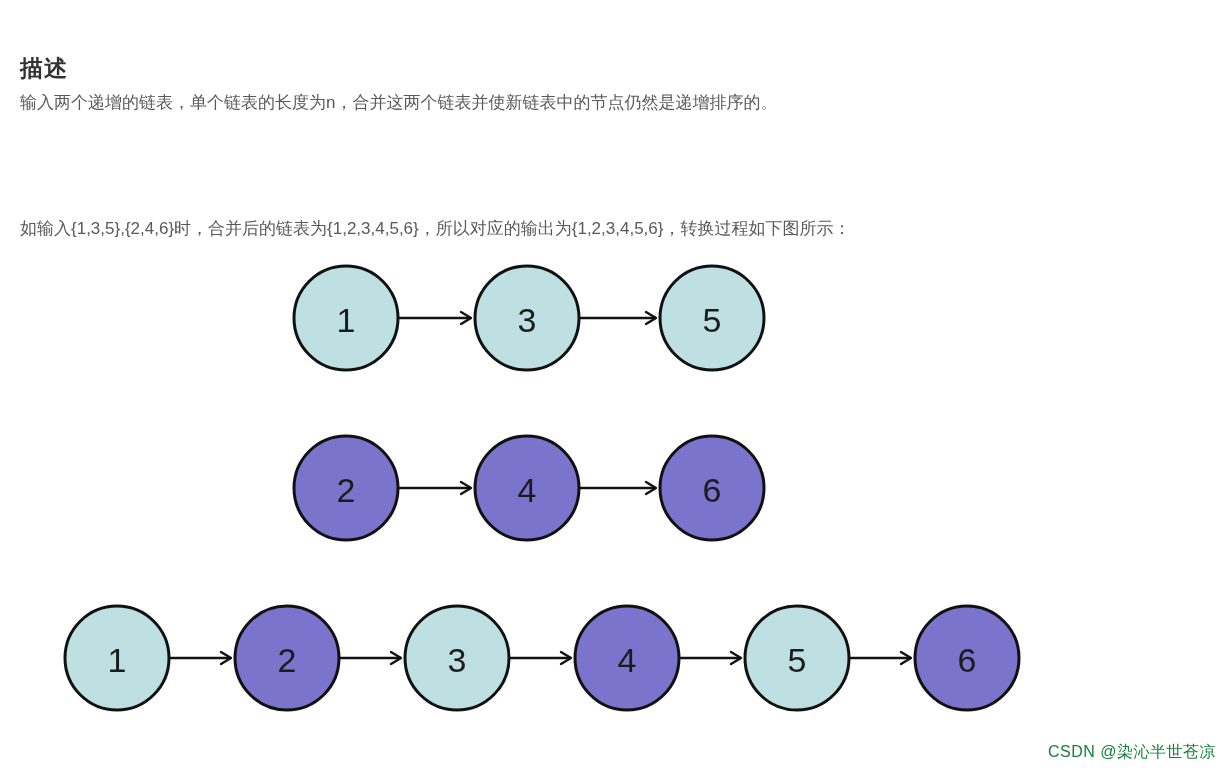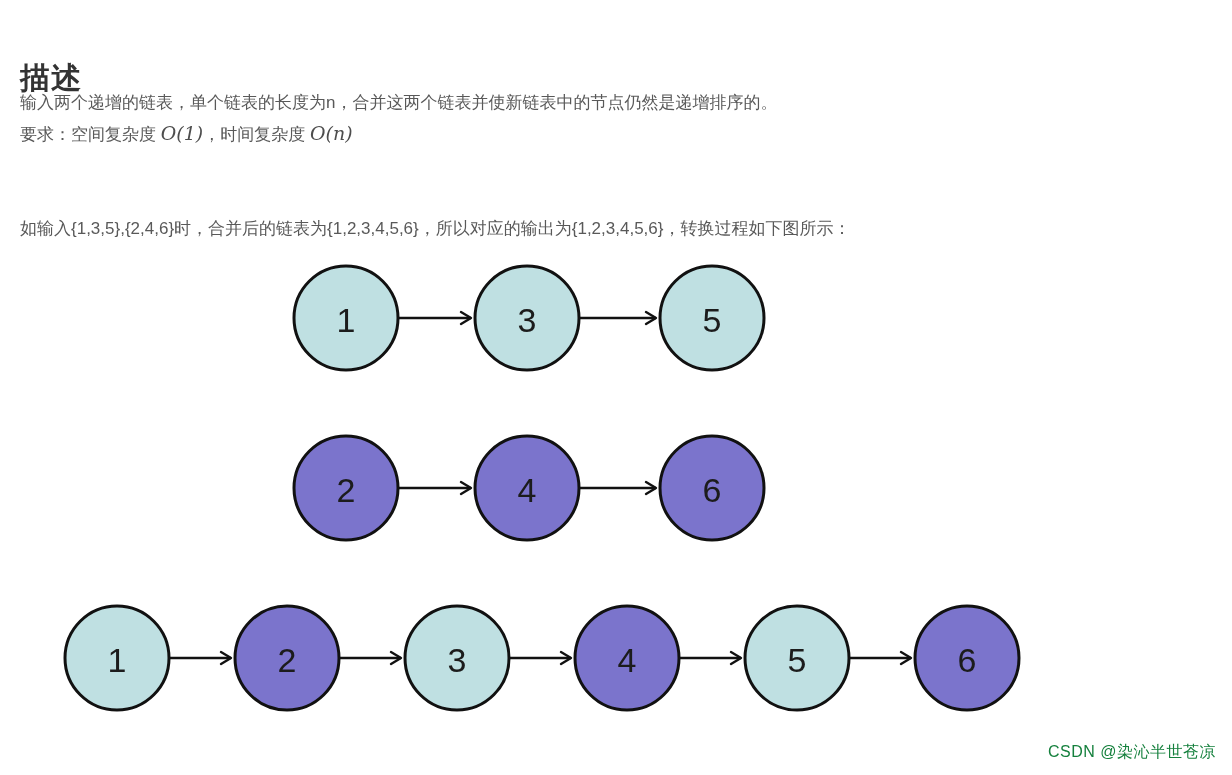--- a/index.html
+++ b/index.html
@@ -11,33 +11,34 @@
     width: 1232px;
     height: 775px;
     position: relative;
     overflow: hidden;
     font-family: "Liberation Sans", "DejaVu Sans", sans-serif;
   }
   .page-title {
     position: absolute;
     left: 20px;
     top: 38px;
-    font-size: 30px;
+    font-size: 23px;
     font-weight: bold;
     color: #333333;
     letter-spacing: 1px;
   }
   .description-block {
     position: absolute;
     left: 20px;
     top: 88px;
     font-size: 17px;
     line-height: 30px;
     color: #595959;
     white-space: nowrap;
+    text-align: right;
   }
   .math {
     font-family: "DejaVu Serif", "Liberation Serif", serif;
     font-size: 19px;
     color: #4d4d4d;
   }
   .math-var {
     font-style: italic;
   }
   .range-gap { display: inline-block; width: 10px; }
@@ -70,23 +71,20 @@
     letter-spacing: 0.5px;
   }
 </style>
 </head>
 <body>
 
 <h1 class="page-title">描述</h1>
 
 <div class="description-block">
   <div>输入两个递增的链表，单个链表的长度为n，合并这两个链表并使新链表中的节点仍然是递增排序的。</div>
-  <div>
-    <span>要求：空间复杂度 </span><span class="math math-var">O(1)</span><span>，时间复杂度 </span><span class="math math-var">O(n)</span>
-  </div>
 </div>
 
 <div class="example-line">如输入{1,3,5},{2,4,6}时，合并后的链表为{1,2,3,4,5,6}，所以对应的输出为{1,2,3,4,5,6}，转换过程如下图所示：</div>
 
 <svg class="diagram-svg" width="1232" height="470" viewBox="0 0 1232 470">
   <defs>
     <marker id="arrowhead" markerWidth="18" markerHeight="18" refX="13" refY="8" orient="auto" markerUnits="userSpaceOnUse">
       <path d="M3,2 L13,8 L3,14" fill="none" stroke="#111111" stroke-width="2.4" stroke-linecap="round" stroke-linejoin="round"></path>
     </marker>
   </defs>

